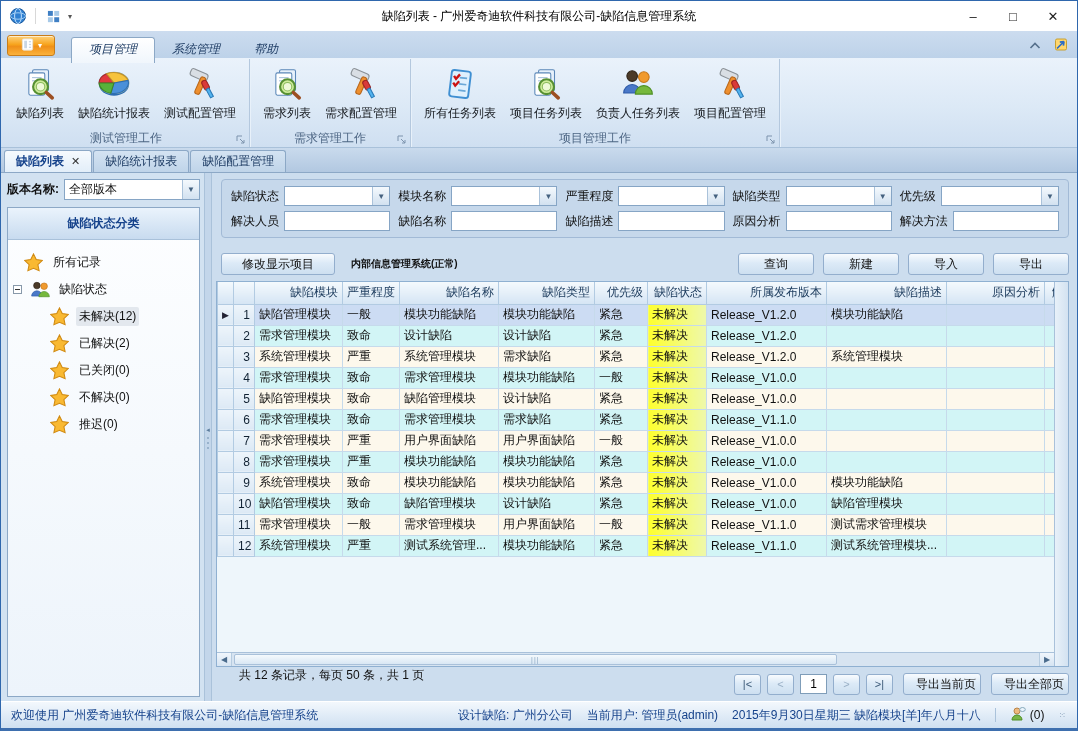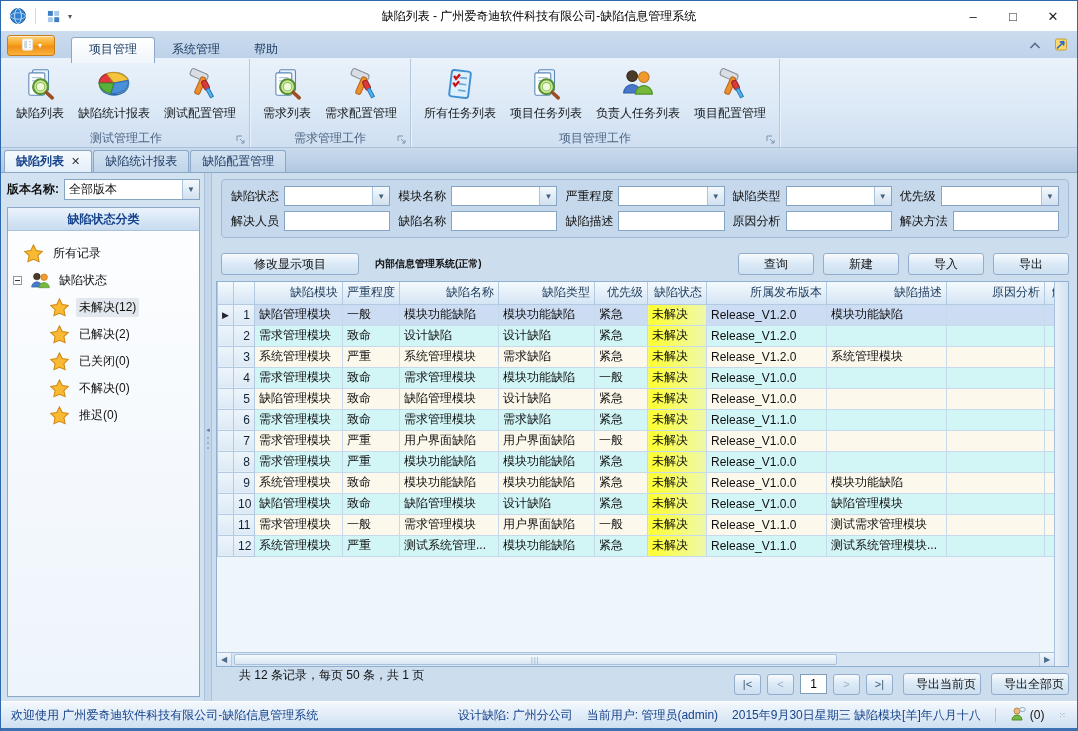--- a/index.html
+++ b/index.html
@@ -16,21 +16,21 @@
   .tb-drop { font-size:8px; color:#555; margin-left:2px; }
   .title-text { position:absolute; left:0; right:0; text-align:center; color:#000; pointer-events:none; }
   .win-controls { margin-left:auto; display:flex; z-index:2; }
   .win-btn { width:40px; height:28px; display:flex; align-items:center; justify-content:center; color:#222; font-size:13px; }
 
   
   .ribbon-tabs { height:27px; background:linear-gradient(#ccdcef,#bdd2e9); display:flex; align-items:flex-end; padding-left:6px; position:relative; flex:0 0 auto; }
   .app-button { width:48px; height:21px; margin:0 16px 2px 0; border:1px solid #c87d1a; border-radius:3px;
                 background:linear-gradient(#ffd27a,#f7a31d 45%,#f09018 55%,#fbb23c);
                 display:flex; align-items:center; justify-content:center; gap:3px; box-shadow:inset 0 1px 0 rgba(255,255,255,.6); }
-  .rtab { padding:5px 17px 6px; color:#1e3c64; }
+  .rtab { padding:5px 17px 6px; color:#1e3c64;font-style:italic; }
   .rtab.active { background:linear-gradient(#ffffff,#f0f6fc); border:1px solid #8ca8c6; border-bottom:none;
                  border-radius:3px 3px 0 0; padding:4px 17px 7px; }
   .ribbon-right { position:absolute; right:8px; top:5px; display:flex; gap:12px; align-items:center; }
 
   
   .ribbon { height:90px; flex:0 0 auto; background:linear-gradient(#eaf2fb,#dce9f6 55%,#cfdff1); border-bottom:1px solid #a9c1da; display:flex; padding:1px 2px 0; }
   .rgroup { display:flex; flex-direction:column; border-right:1px solid #b4c8de; box-shadow:1px 0 0 #e8f1fa; position:relative; }
   .rgroup-buttons { flex:1; display:flex; align-items:flex-start; padding:4px 6px 0; }
   .rbutton { display:flex; flex-direction:column; align-items:center; gap:4px; padding:4px 7px 2px; border-radius:3px; }
   .icon32 { width:34px; height:34px; display:block; }
@@ -51,21 +51,21 @@
   .sidebar { width:203px; flex:0 0 auto; display:flex; flex-direction:column; padding:6px 4px 4px 6px; background:#d2e2f1; }
   .version-row { display:flex; align-items:center; gap:5px; margin-bottom:7px; }
   .version-label { font-weight:bold; white-space:nowrap; }
   .combo { height:21px; background:#fff; border:1px solid #86a5c5; display:flex; align-items:center; padding-left:4px; }
   .combo .val { flex:1; white-space:nowrap; overflow:hidden; }
   .combo-btn { width:17px; align-self:stretch; background:linear-gradient(#f4f9fd,#d2e1f0); border-left:1px solid #aac2da;
                display:flex; align-items:center; justify-content:center; color:#44617f; font-size:8px; flex:0 0 auto; }
   .version-combo { flex:1; }
 
   .tree-panel { flex:1; border:1px solid #8ca8c6; background:linear-gradient(#fdfeff,#edf4fb); display:flex; flex-direction:column; }
-  .tree-header { height:23px; flex:0 0 auto; background:linear-gradient(#eaf3fc,#c8dbef); border-bottom:1px solid #a9c1da;
+  .tree-header { height:32px; flex:0 0 auto; background:linear-gradient(#eaf3fc,#c8dbef); border-bottom:1px solid #a9c1da;
                  color:#15428b; font-weight:bold; display:flex; align-items:center; justify-content:center; }
   .tree { padding:9px 2px; }
   .tnode { display:flex; align-items:center; gap:6px; height:27px; }
   .tnode.lvl1 { padding-left:14px;font-family:Liberation Mono, monospace; }
   .tnode.lvl2 { padding-left:40px; }
   .expander { width:9px; height:9px; border:1px solid #8899aa; background:#fff; position:relative; margin-right:2px; flex:0 0 auto; }
   .expander::after { content:""; position:absolute; left:1px; right:1px; top:3px; height:1px; background:#333; }
   .tnode .tlabel { padding:1px 3px; border-radius:2px; }
   .tnode.selected .tlabel { background:#e3e8ee; }
   .ticon { width:20px; height:20px; flex:0 0 auto; }
@@ -82,21 +82,21 @@
   .fpair { flex:1; display:flex; align-items:center; gap:5px; min-width:0; }
   .fpair label { white-space:nowrap; }
   .fpair .combo, .finput { flex:1; min-width:0; }
   .finput { height:20px; border:1px solid #86a5c5; background:#fff; padding:0 3px; font:inherit; }
   .fcombo { height:20px; }
 
   
   .toolbar-row { display:flex; align-items:center; margin:15px 0 6px 6px; flex:0 0 auto; }
   .btn { height:22px; background:linear-gradient(#f8fbfe,#dceaf7 45%,#cddff0); border:1px solid #93aecd; border-radius:3px;
          display:flex; align-items:center; justify-content:center; padding:0 10px; color:#111; white-space:nowrap; }
-  .modify-btn { width:138px; margin-right:16px; }
+  .modify-btn { width:114px; margin-right:16px; }
   .system-title { font-weight:bold; font-size:10px; }
   .tb-actions { margin-left:auto; display:flex; gap:9px; }
   .tb-actions .btn { width:76px; }
 
   
   .grid-wrap { flex:1; display:flex; min-height:0; margin-left:1px; border:1px solid #8fb0d1; background:#eef6fb; }
   .grid-area { flex:1; display:flex; flex-direction:column; min-width:0; overflow:hidden; }
   .grid-clip { flex:1; overflow:hidden; }
   table.grid { border-collapse:collapse; table-layout:fixed; }
   .grid th { height:22px; background:linear-gradient(#f4f9fd,#d5e5f4); border:1px solid #b2cbe2; border-top:none;

